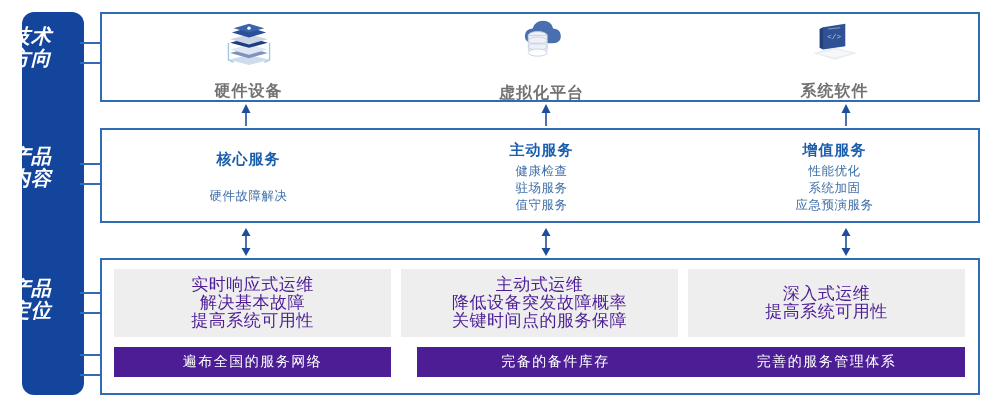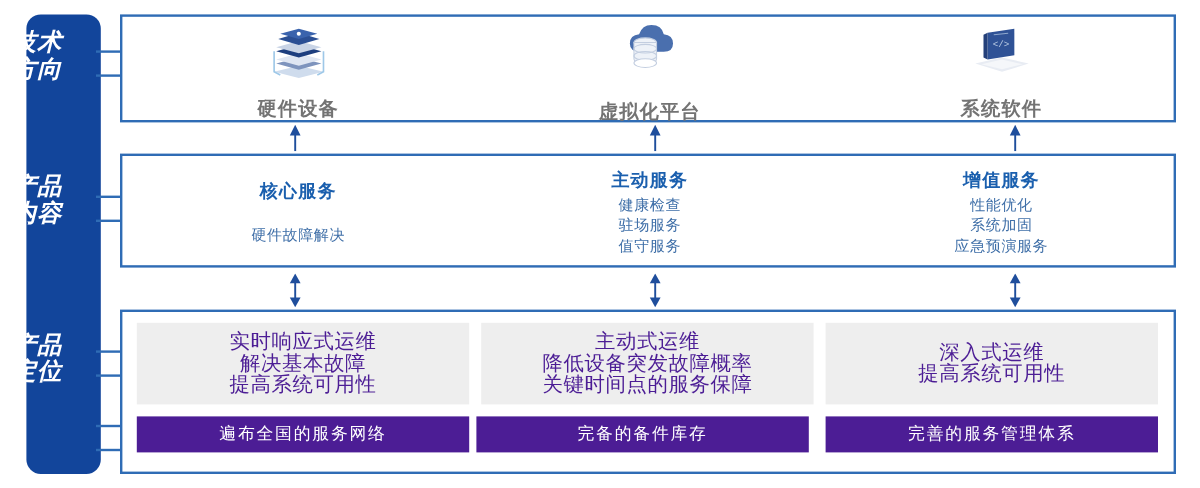--- a/index.html
+++ b/index.html
@@ -245,21 +245,21 @@
       <div class="pos-line">关键时间点的服务保障</div>
     </div>
     <div class="pos-box" style="left:586px;width:277px;">
       <div class="pos-line">深入式运维</div>
       <div class="pos-line">提高系统可用性</div>
     </div>
 
     <div class="adv-bar" style="left:12px;width:277px;">
       <span class="adv-text">遍布全国的服务网络</span>
     </div>
-    <div class="adv-bar" style="left:295px;width:277px;">
+    <div class="adv-bar" style="left:315px;width:277px;">
       <span class="adv-text">完备的备件库存</span>
     </div>
     <div class="adv-bar" style="left:586px;width:277px;">
       <span class="adv-text">完善的服务管理体系</span>
     </div>
   </div>
 
 </div>
 
 </body></html>

